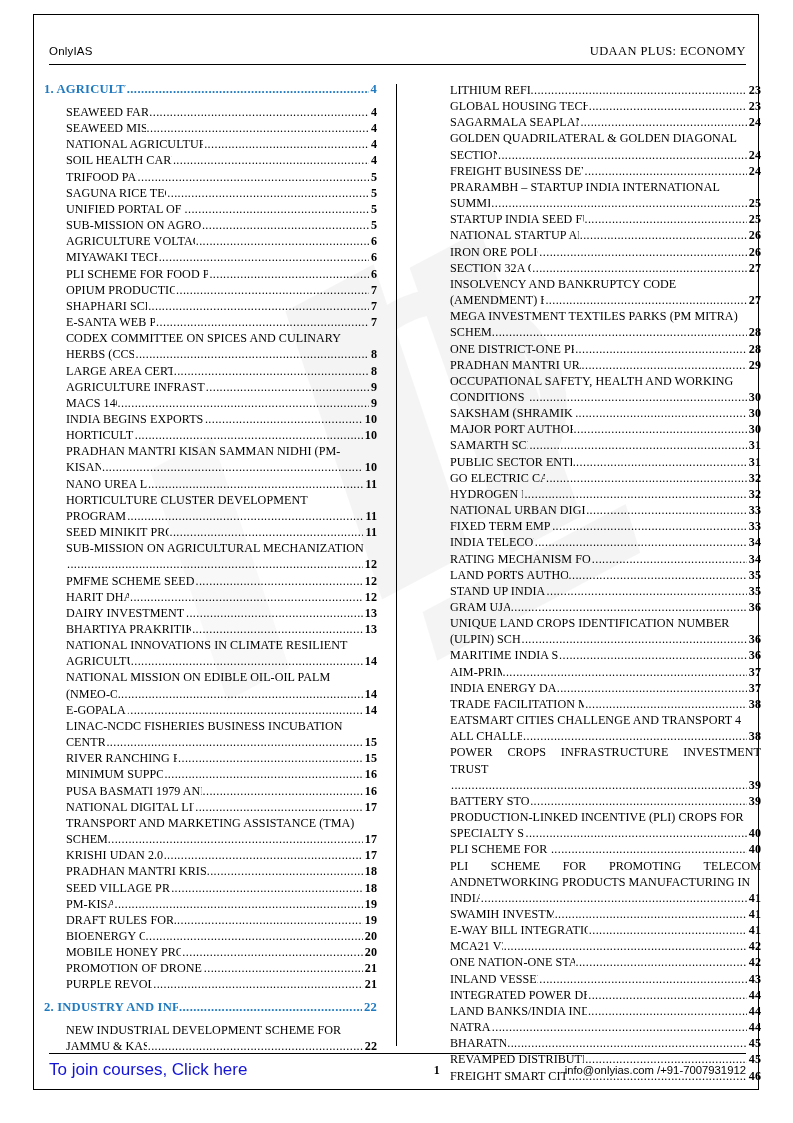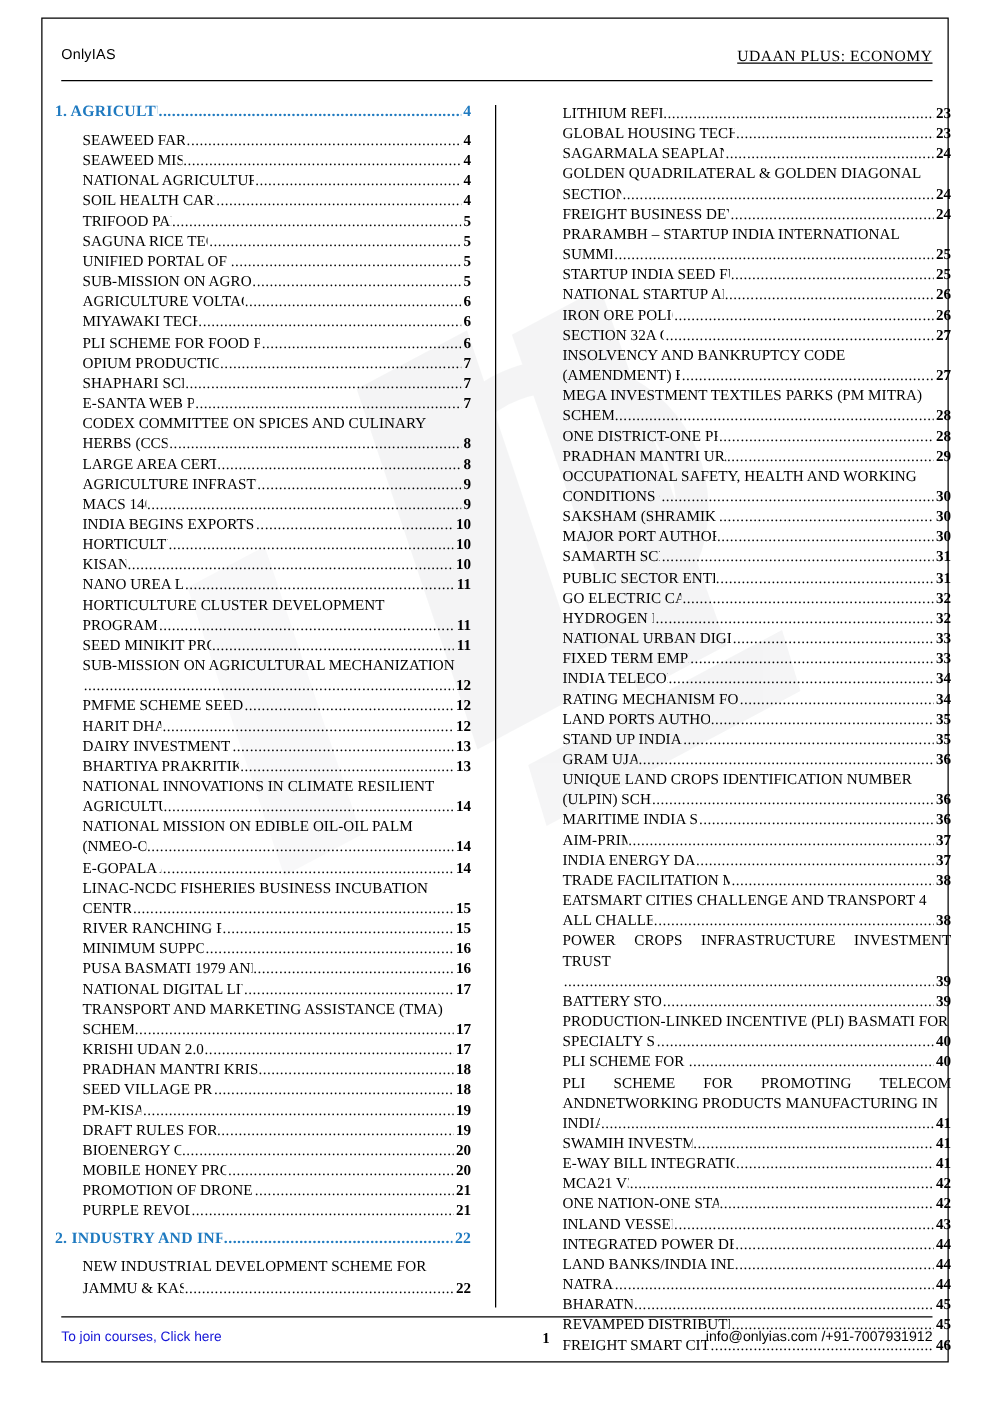--- a/index.html
+++ b/index.html
@@ -40,36 +40,35 @@
 
   
   #header {
     position: absolute;
     left: 49px;
     top: 38px;
     width: 697px;
     height: 26px;
     border-bottom: 1.4px solid #000000;
     display: flex;
-    align-items: flex-start;
+    align-items: center;
     justify-content: space-between;
     z-index: 3;
   }
   .header-left {
     font-family: "Liberation Sans", "DejaVu Sans", sans-serif;
     font-size: 11.5px;
     letter-spacing: 0.2px;
     color: #000;
   }
   .header-right {
     font-family: "Liberation Serif", "DejaVu Serif", serif;
     font-size: 12.5px;
     letter-spacing: 0.4px;
     color: #000;
-    text-decoration: underline;
   }
 
   
   #content {
     position: absolute;
     left: 44px;
     top: 82px;
     width: 707px;
     height: 970px;
     z-index: 2;
@@ -154,21 +153,21 @@
     top: 1053px;
     width: 697px;
     height: 30px;
     border-top: 1.4px solid #000000;
     display: flex;
     align-items: center;
     z-index: 3;
   }
   .footer-left {
     font-family: "Liberation Sans", "DejaVu Sans", sans-serif;
-    font-size: 11px;
+    font-size: 17px;
     color: #1414D6;
     flex: 0 0 auto;
     width: 300px;
     text-align: left;
     padding-top: 2px;
   }
   .footer-center {
     font-family: "Liberation Serif", "DejaVu Serif", serif;
     font-size: 12px;
     font-weight: bold;
@@ -350,21 +349,21 @@
           <span class="entry-label">INDIA BEGINS EXPORTS OF ORGANIC MILLETS</span>
           <span class="leader">..........................................................................................</span>
           <span class="page-no">10</span>
         </div>
       </div>
       <div class="toc-h2"><div class="entry-row">
           <span class="entry-label">HORTICULTURE</span>
           <span class="leader">..........................................................................................</span>
           <span class="page-no">10</span>
         </div></div>
-      <div class="toc-h2"><div class="entry-row">
+      <div class="toc-h2"><span class="line1">PRADHAN MANTRI KISAN SAMMAN NIDHI (PM-</span><div class="entry-row">
           <span class="entry-label">KISAN)</span>
           <span class="leader">..........................................................................................</span>
           <span class="page-no">10</span>
         </div></div>
       <div class="toc-h2">
         <div class="entry-row">
           <span class="entry-label">NANO UREA LIQUID</span>
           <span class="leader">..........................................................................................</span>
           <span class="page-no">11</span>
         </div>
@@ -773,21 +772,21 @@
       <div class="toc-h2"><span class="line1">POWER CROPS INFRASTRUCTURE INVESTMENT TRUST</span><div class="entry-row">
           <span class="entry-label"></span>
           <span class="leader">..........................................................................................</span>
           <span class="page-no">39</span>
         </div></div>
       <div class="toc-h2"><div class="entry-row">
           <span class="entry-label">BATTERY STORAGE</span>
           <span class="leader">..........................................................................................</span>
           <span class="page-no">39</span>
         </div></div>
-      <div class="toc-h2"><span class="line1">PRODUCTION-LINKED INCENTIVE (PLI) BASMATI FOR</span><div class="entry-row">
+      <div class="toc-h2"><span class="line1">PRODUCTION-LINKED INCENTIVE (PLI) CROPS FOR</span><div class="entry-row">
           <span class="entry-label">SPECIALTY STEEL</span>
           <span class="leader">..........................................................................................</span>
           <span class="page-no">40</span>
         </div></div>
       <div class="toc-h2">
         <div class="entry-row">
           <span class="entry-label">PLI SCHEME FOR TEXTILES</span>
           <span class="leader">..........................................................................................</span>
           <span class="page-no">40</span>
         </div>

